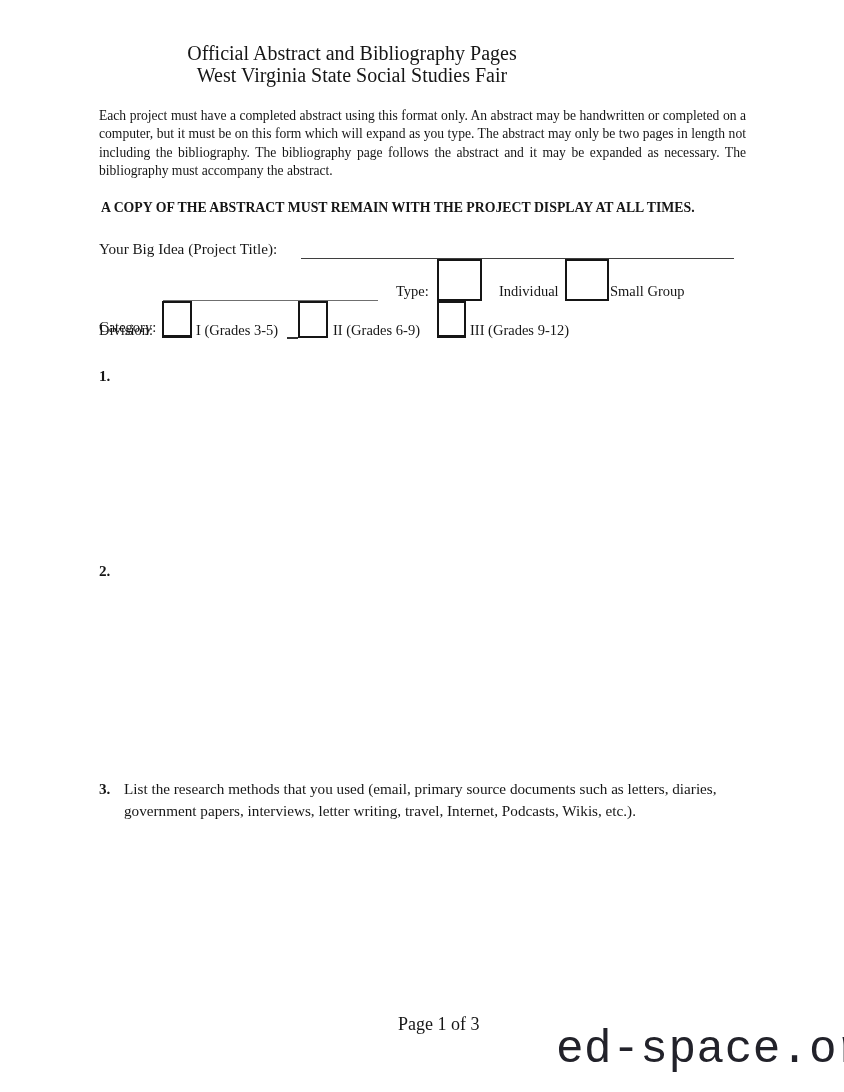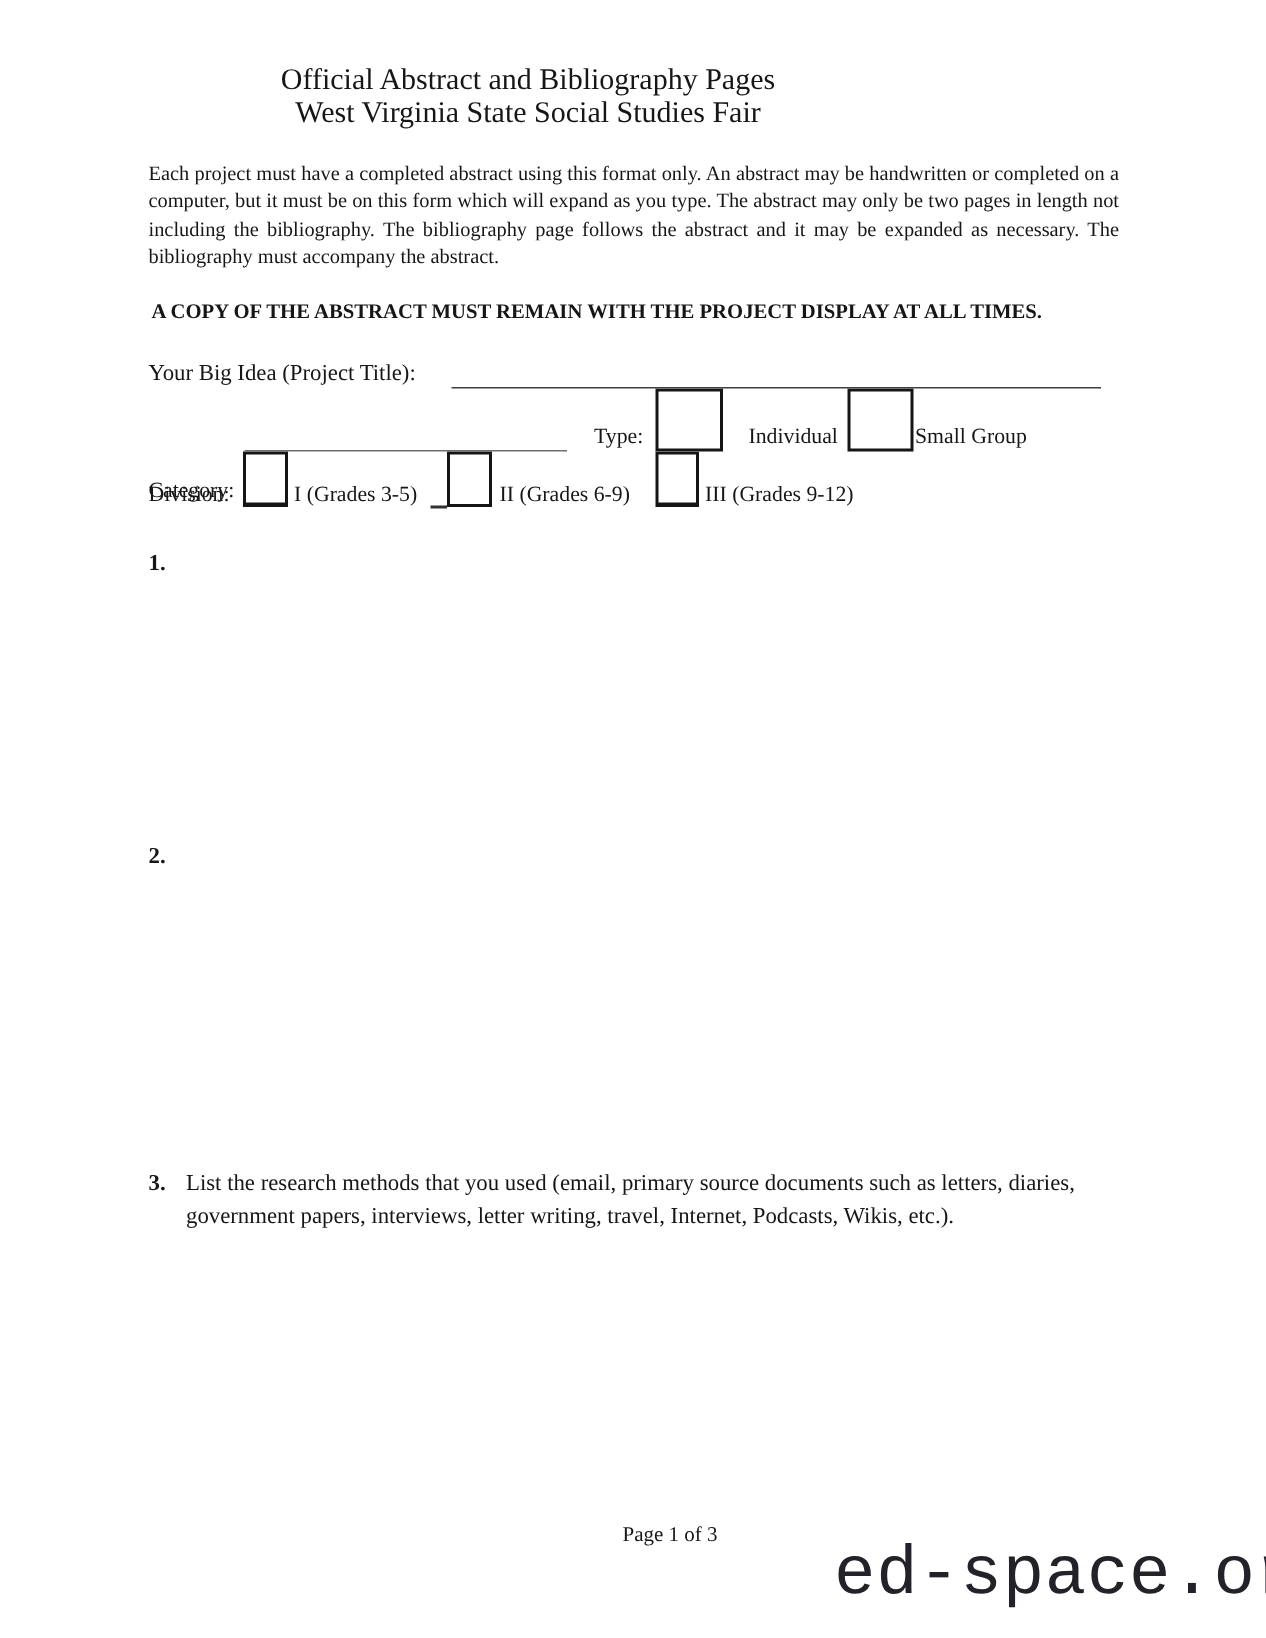--- a/index.html
+++ b/index.html
@@ -137,23 +137,23 @@
     cursor: text;
     font-size: 15.2px;
     line-height: 22px;
   }
   .answer-1 { top: 392px; height: 160px; }
   .answer-2 { top: 612px; height: 158px; }
   .answer-3 { top: 828px; height: 178px; }
 
   .page-number {
     position: absolute;
-    left: 415px;
+    left: 398px;
     top: 1014px;
-    font-size: 14px;
+    font-size: 18px;
     line-height: 20px;
     white-space: nowrap;
   }
 
   .watermark {
     position: absolute;
     left: 556px;
     top: 1029px;
     font-family: "Liberation Mono", "DejaVu Sans Mono", monospace;
     font-size: 46px;

